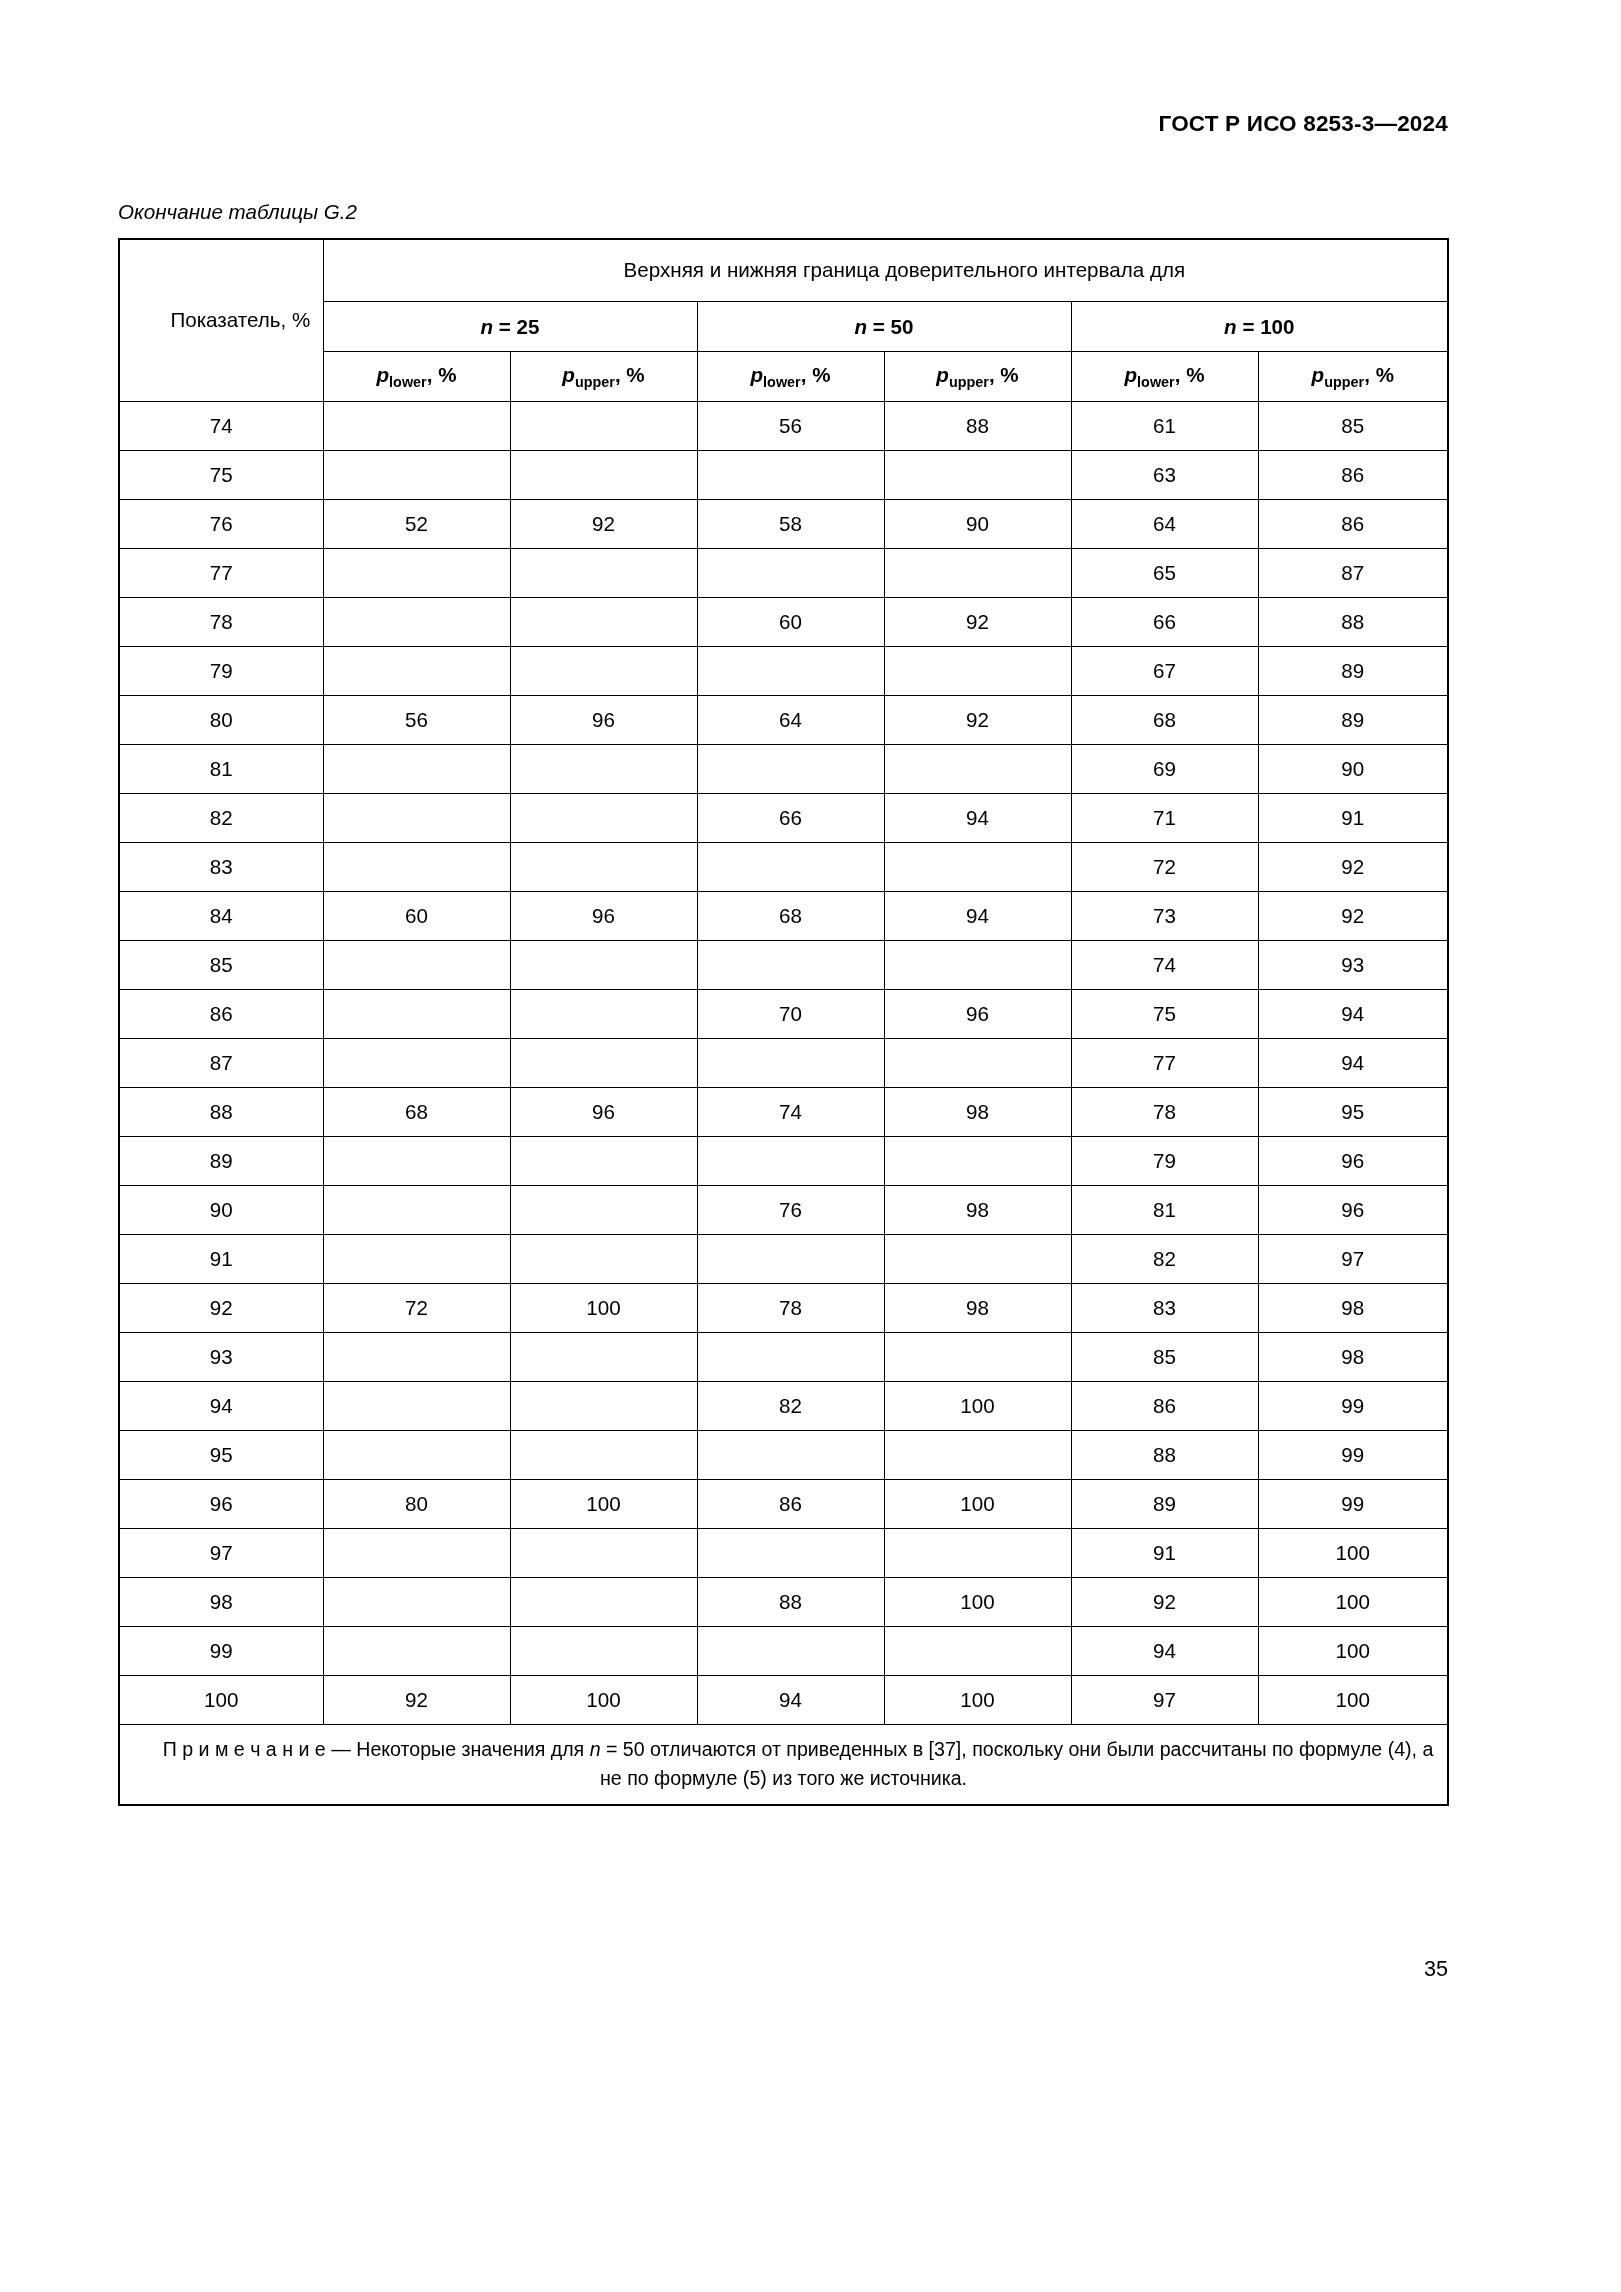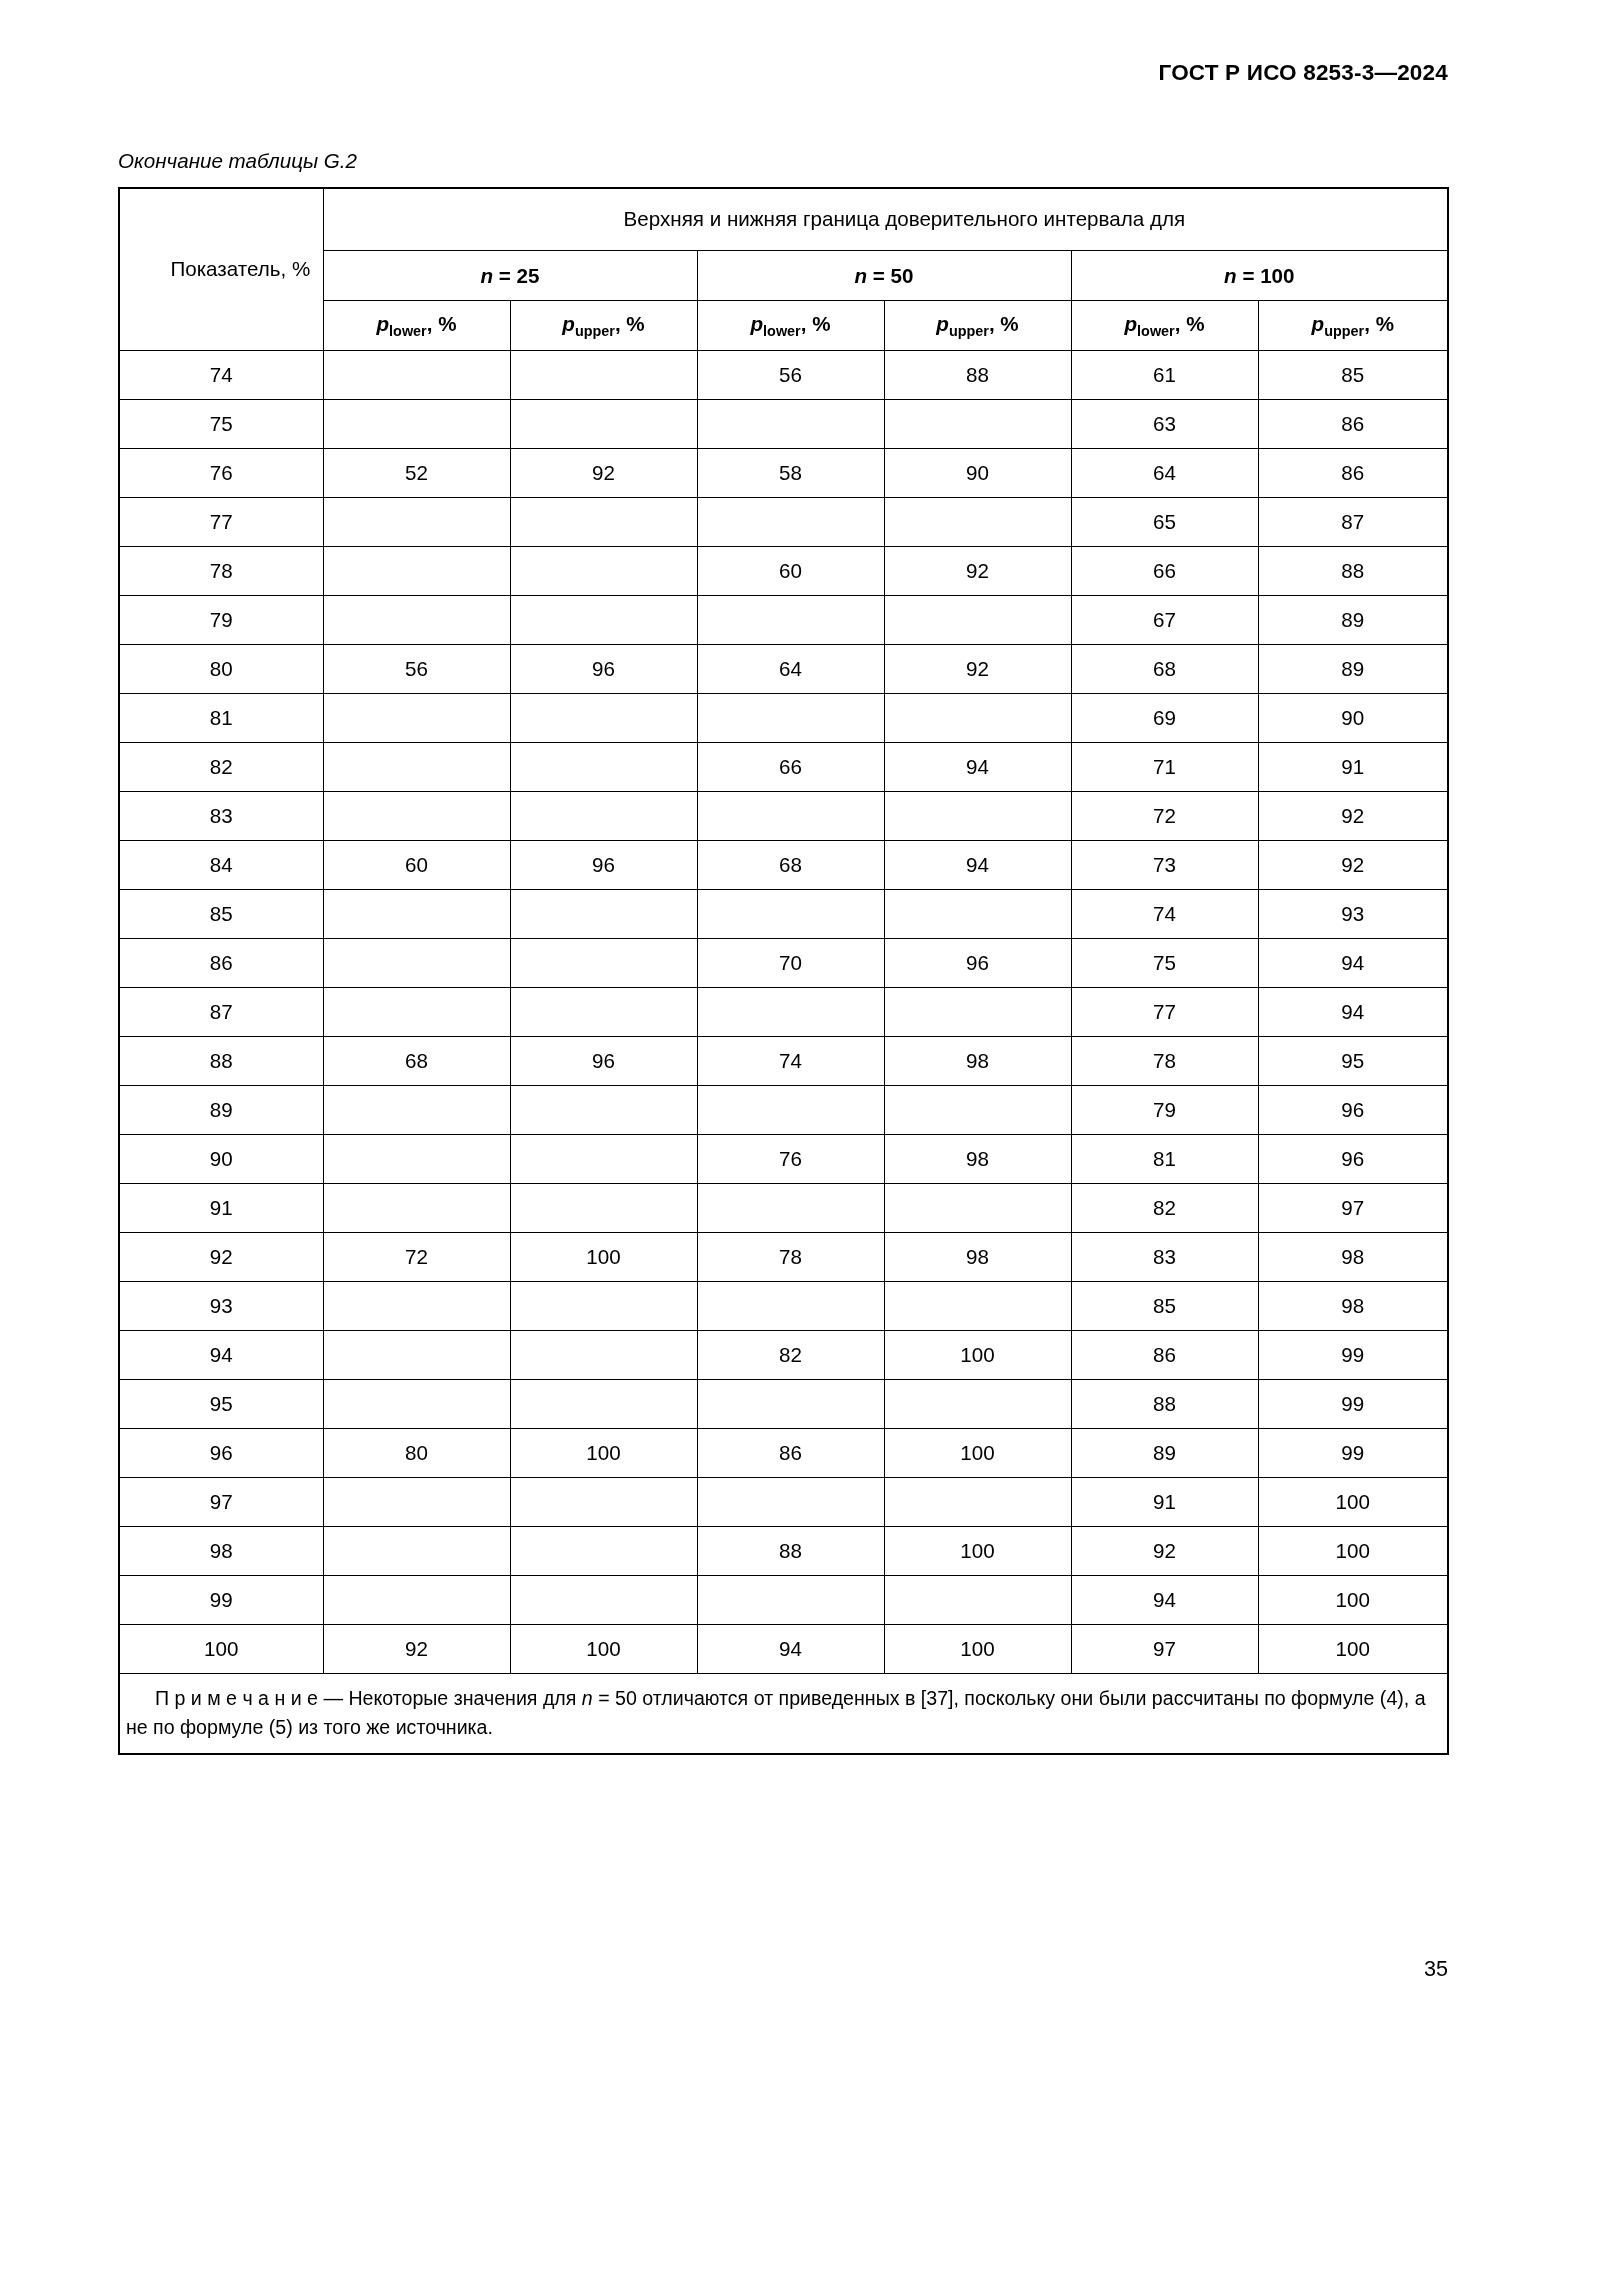--- a/index.html
+++ b/index.html
@@ -12,21 +12,21 @@
     color:#000;
     overflow:hidden;
   }
   .page {
     position:absolute;
     left:118px;
     top:0;
     width:1330px;
   }
   .doc-header {
-    margin-top:60px;
+    margin-top:111px;
     text-align:right;
     font-weight:bold;
     font-size:22.5px;
     letter-spacing:0.2px;
   }
   .table-caption {
     margin-top:63px;
     font-style:italic;
     font-size:20.6px;
   }
@@ -55,21 +55,21 @@
   td.note-cell {
     text-align:left;
     vertical-align:top;
     padding:7.8px 9.8px 13.7px 5.9px;
     height:80px;
   }
   td.note-cell p {
     font-size:19.6px;
     line-height:1.5;
     text-indent:29px;
-    text-align:left;
+    text-align:center;
   }
   .page-number {
     position:absolute;
     right:173px;
     top:1956px;
     font-size:21.6px;
   }
 </style>
 </head>
 <body>

